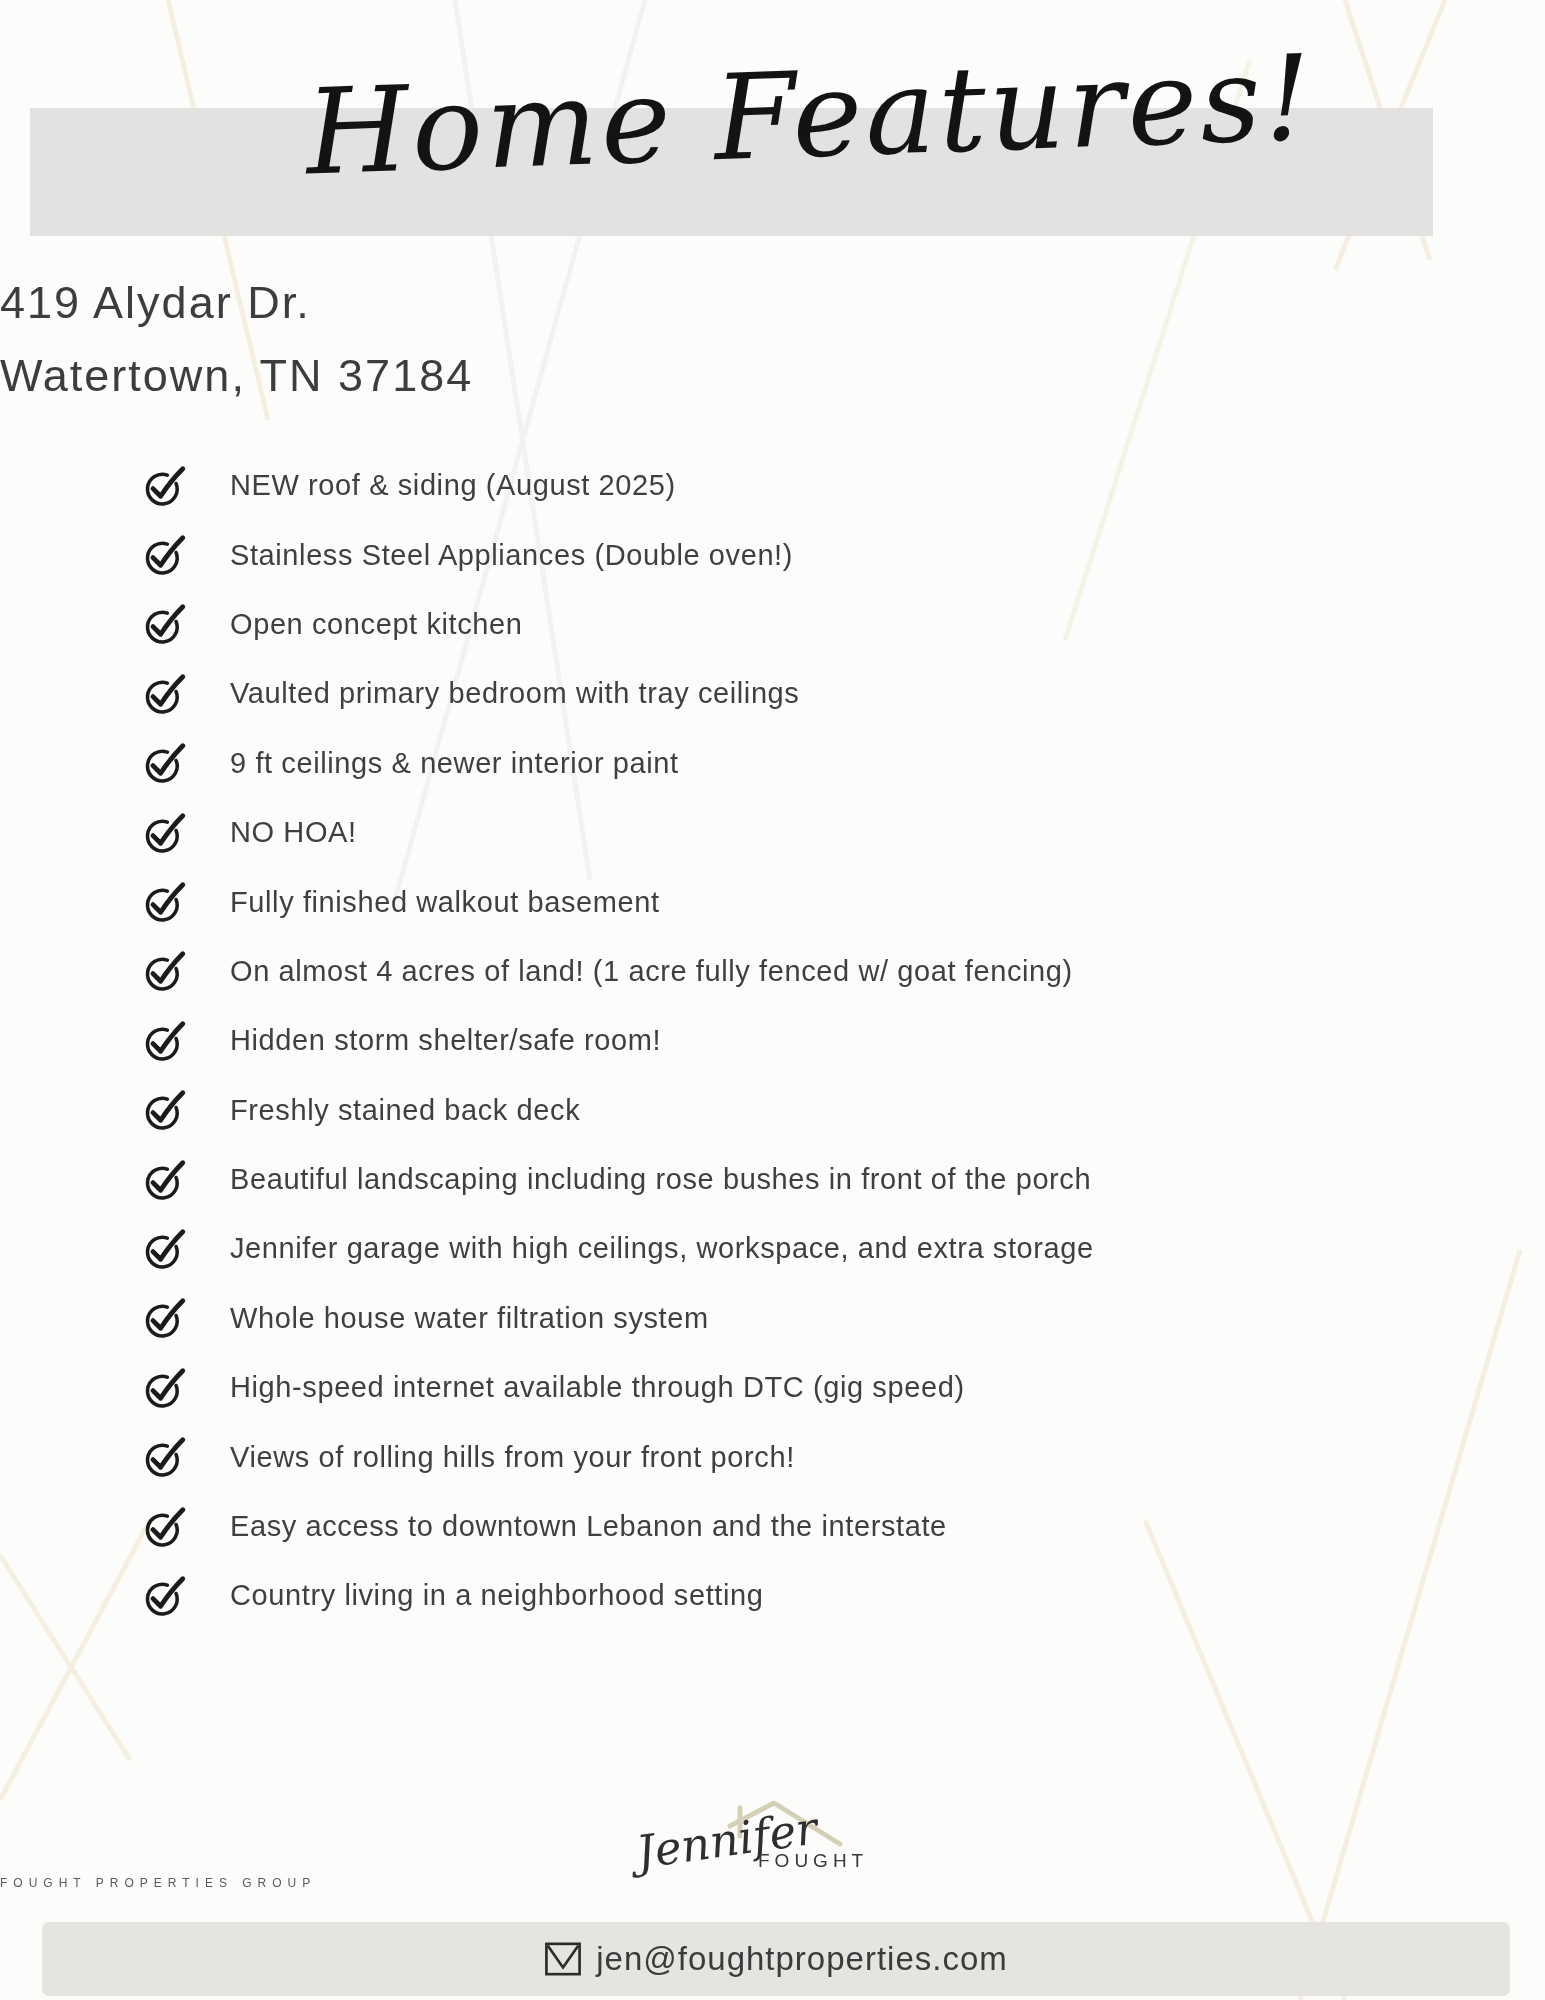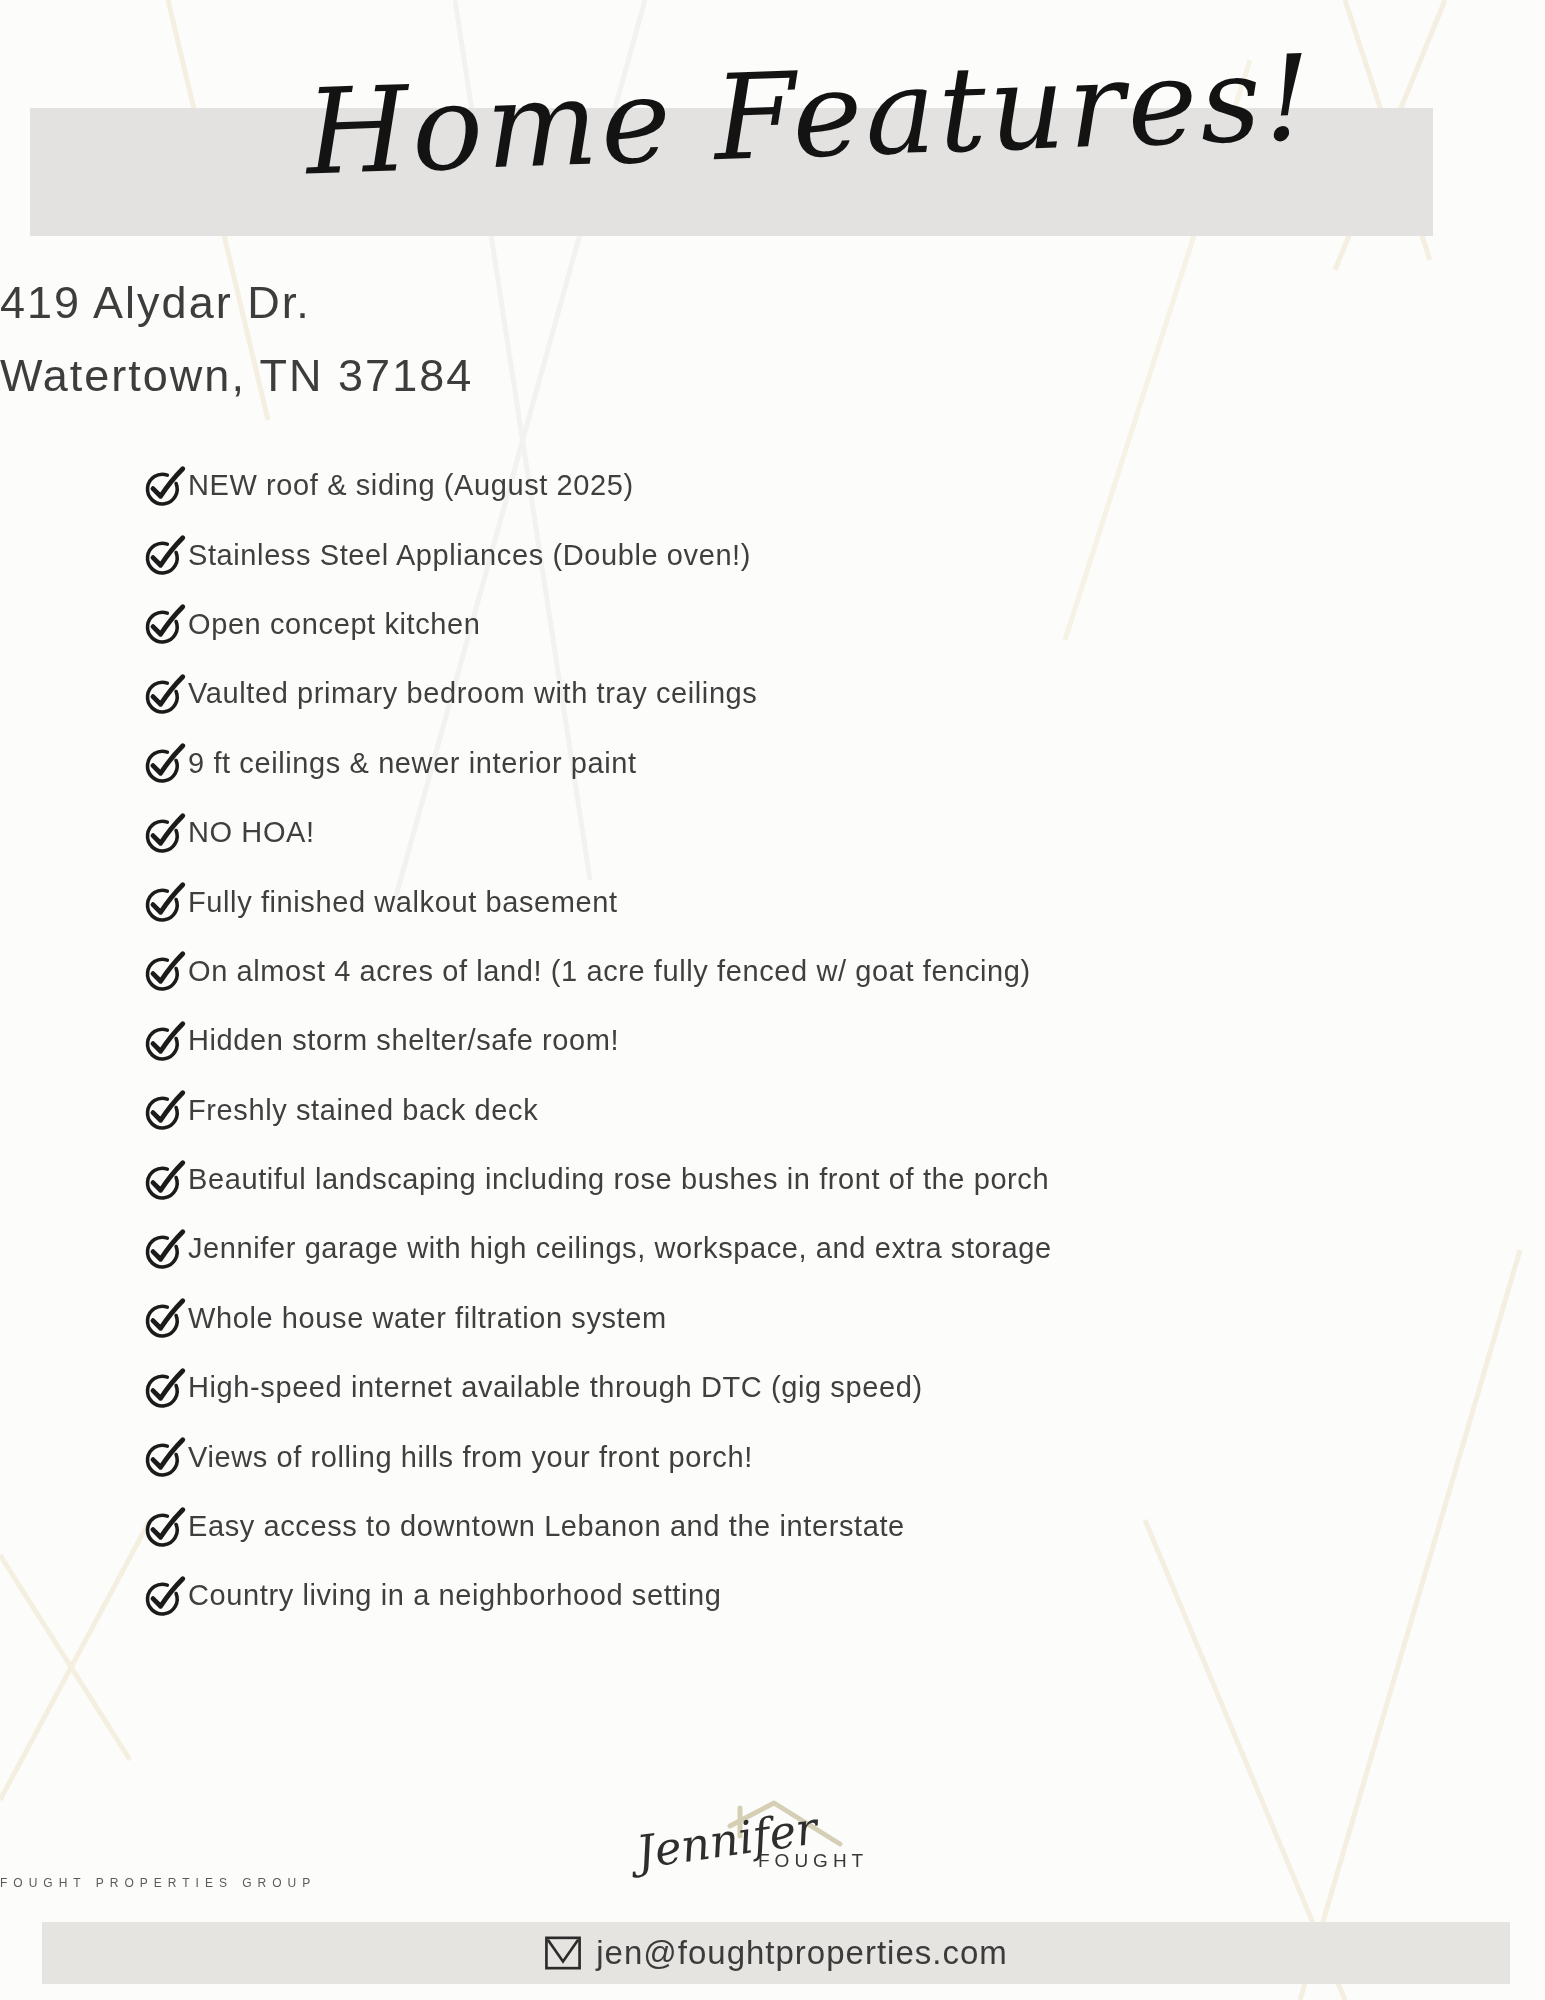--- a/index.html
+++ b/index.html
@@ -22,21 +22,21 @@
     transform:rotate(-2deg);white-space:nowrap;
   }
   
   .address{
     position:absolute;left:0;top:266px;width:1545px;z-index:2;
     text-align:left;color:#3d3d3d;font-size:45px;line-height:73px;
     letter-spacing:2px;
   }
   
   .features{position:absolute;left:142px;top:451px;width:1280px;z-index:2;}
-  .feature-row{display:flex;align-items:center;height:69.4px;}
+  .feature-row{display:flex;align-items:center;height:69.4px;gap:42px;}
   .check{width:46px;height:42px;flex:0 0 auto;}
   .check .c1{fill:none;stroke:#1b1b1b;stroke-width:3.4;stroke-linecap:round;}
   .check .c2{fill:none;stroke:#1b1b1b;stroke-width:4.6;stroke-linecap:round;stroke-linejoin:round;}
   .feature-text{
     margin-left:0px;color:#3f3f3f;font-size:29px;letter-spacing:0.6px;
     white-space:nowrap;
   }
   
   .logo{position:absolute;left:0;top:1796px;width:1545px;height:120px;z-index:2;}
   .roof{position:absolute;left:724px;top:2px;width:122px;height:50px;}
@@ -49,23 +49,23 @@
   .logo-caps{
     position:absolute;left:758px;top:54px;font-size:19px;letter-spacing:5px;
     color:#383838;white-space:nowrap;
   }
   .logo-tag{
     position:absolute;left:0;top:80px;width:1530px;text-align:left;
     font-size:12px;letter-spacing:6px;color:#5a5a5a;white-space:nowrap;
   }
   
   .footer-band{
-    position:absolute;left:42px;top:1922px;width:1468px;height:62px;
+    position:absolute;left:42px;top:1922px;width:1468px;height:74px;
     background:#e6e4e1;z-index:2;display:flex;align-items:center;
-    justify-content:center;gap:14px;
+    justify-content:center;gap:14px;border-radius:7px;
   }
   .envelope{width:38px;height:36px;}
   .envelope .e1{fill:none;stroke:#2b2b2b;stroke-width:2.8;}
   .email{color:#3b3b3b;font-size:33px;letter-spacing:1px;white-space:nowrap;}
 </style>
 </head>
 <body>
 
 <div class="page">
 

